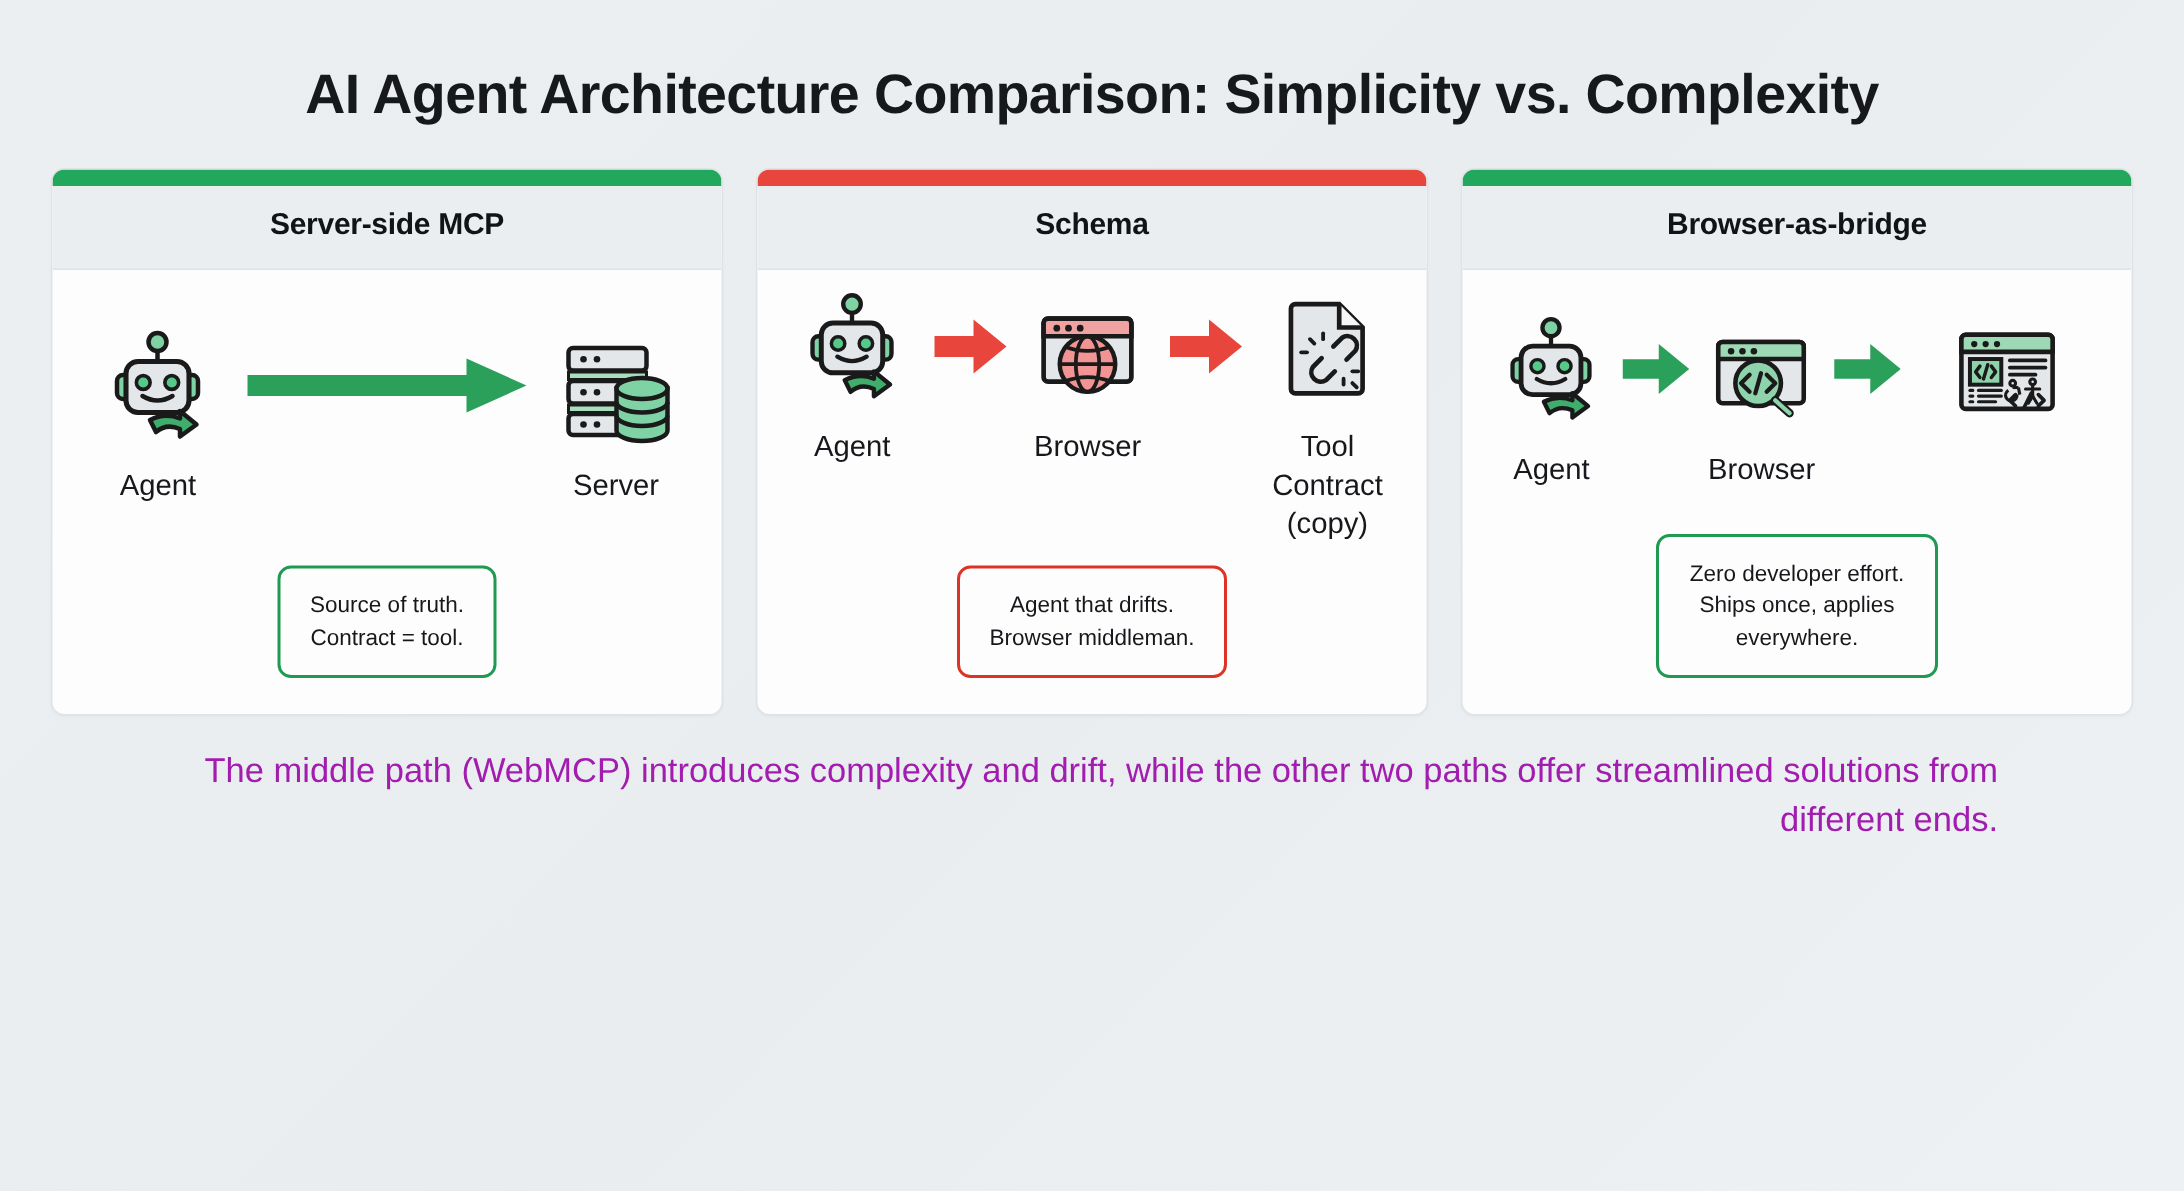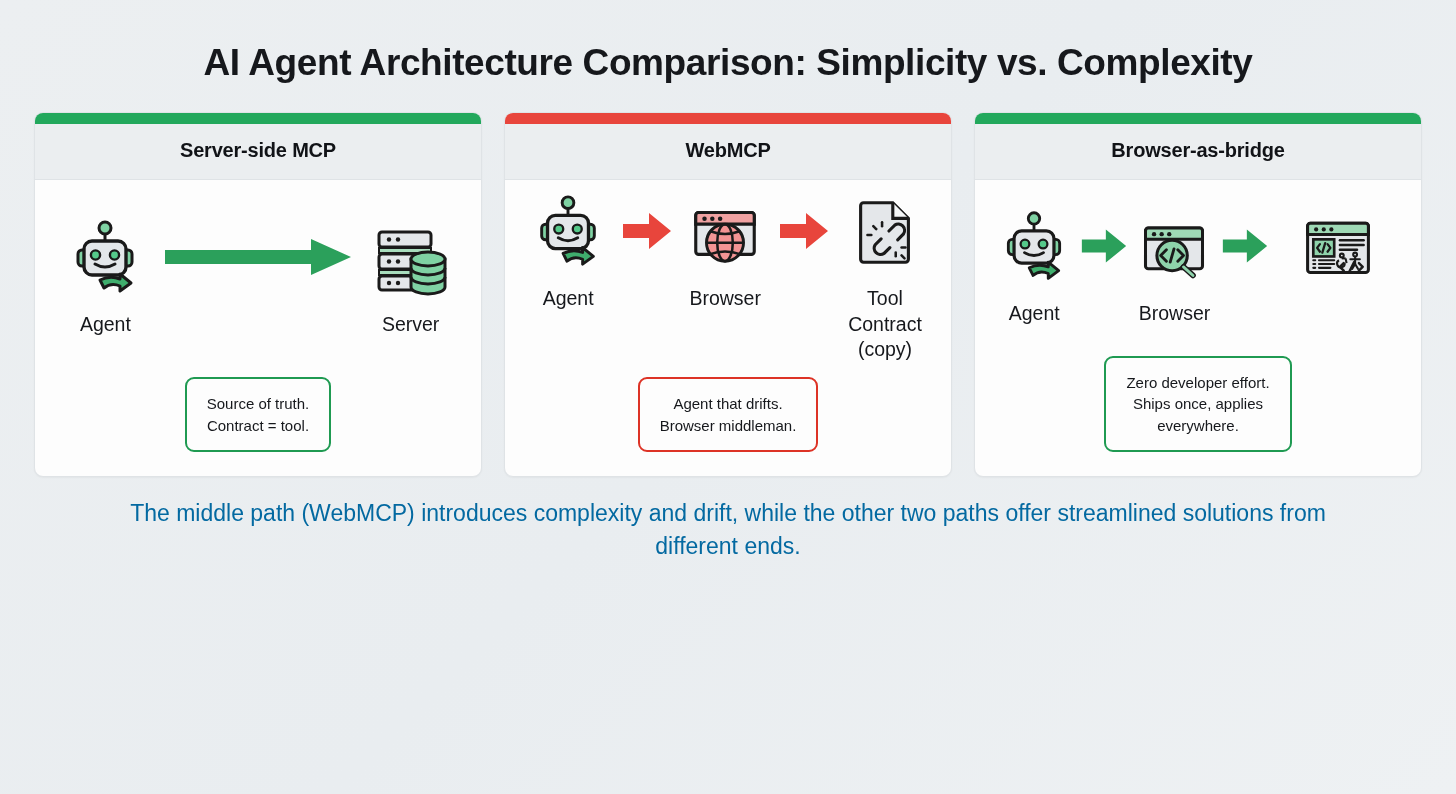--- a/index.html
+++ b/index.html
@@ -138,23 +138,23 @@
     font-size: 15px;
     line-height: 1.42;
     color: #16181c;
     text-align: center;
     white-space: pre-line;
   }
   .callout.danger { border-color: #dd3326; }
 
   
   .footer {
-    text-align: center;
+    text-align: right;
     font-size: 23px;
-    color: #0369a1;
+    color: #a21caf;
     line-height: 1.45;
     padding: 20px 90px 6px 90px;
   }
 
   svg { display: block; }
 </style>
 </head>
 <body>
 
 <div class="page">
@@ -225,21 +225,21 @@
         <div class="callout-zone">
           <div class="callout">Source of truth.
 Contract = tool.</div>
         </div>
       </div>
     </div>
 
     <div class="card">
       <div class="card-topbar" style="background:#e8453c"></div>
       <div class="card-head">
-        <div class="card-head-title">WebMCP</div>
+        <div class="card-head-title">Schema</div>
       </div>
       <div class="card-body">
         <div class="flow">
           <div class="flow-inner">
 
             <div class="node" style="width:104px">
               <div class="node-icon">
                 <svg width="78" height="78" viewBox="0 0 80 80">
                   <line x1="40" y1="14" x2="40" y2="24" stroke="#1a1a1a" stroke-width="3"></line>
                   <circle cx="40" cy="11" r="6" fill="#7fd2a3" stroke="#1a1a1a" stroke-width="3"></circle>

